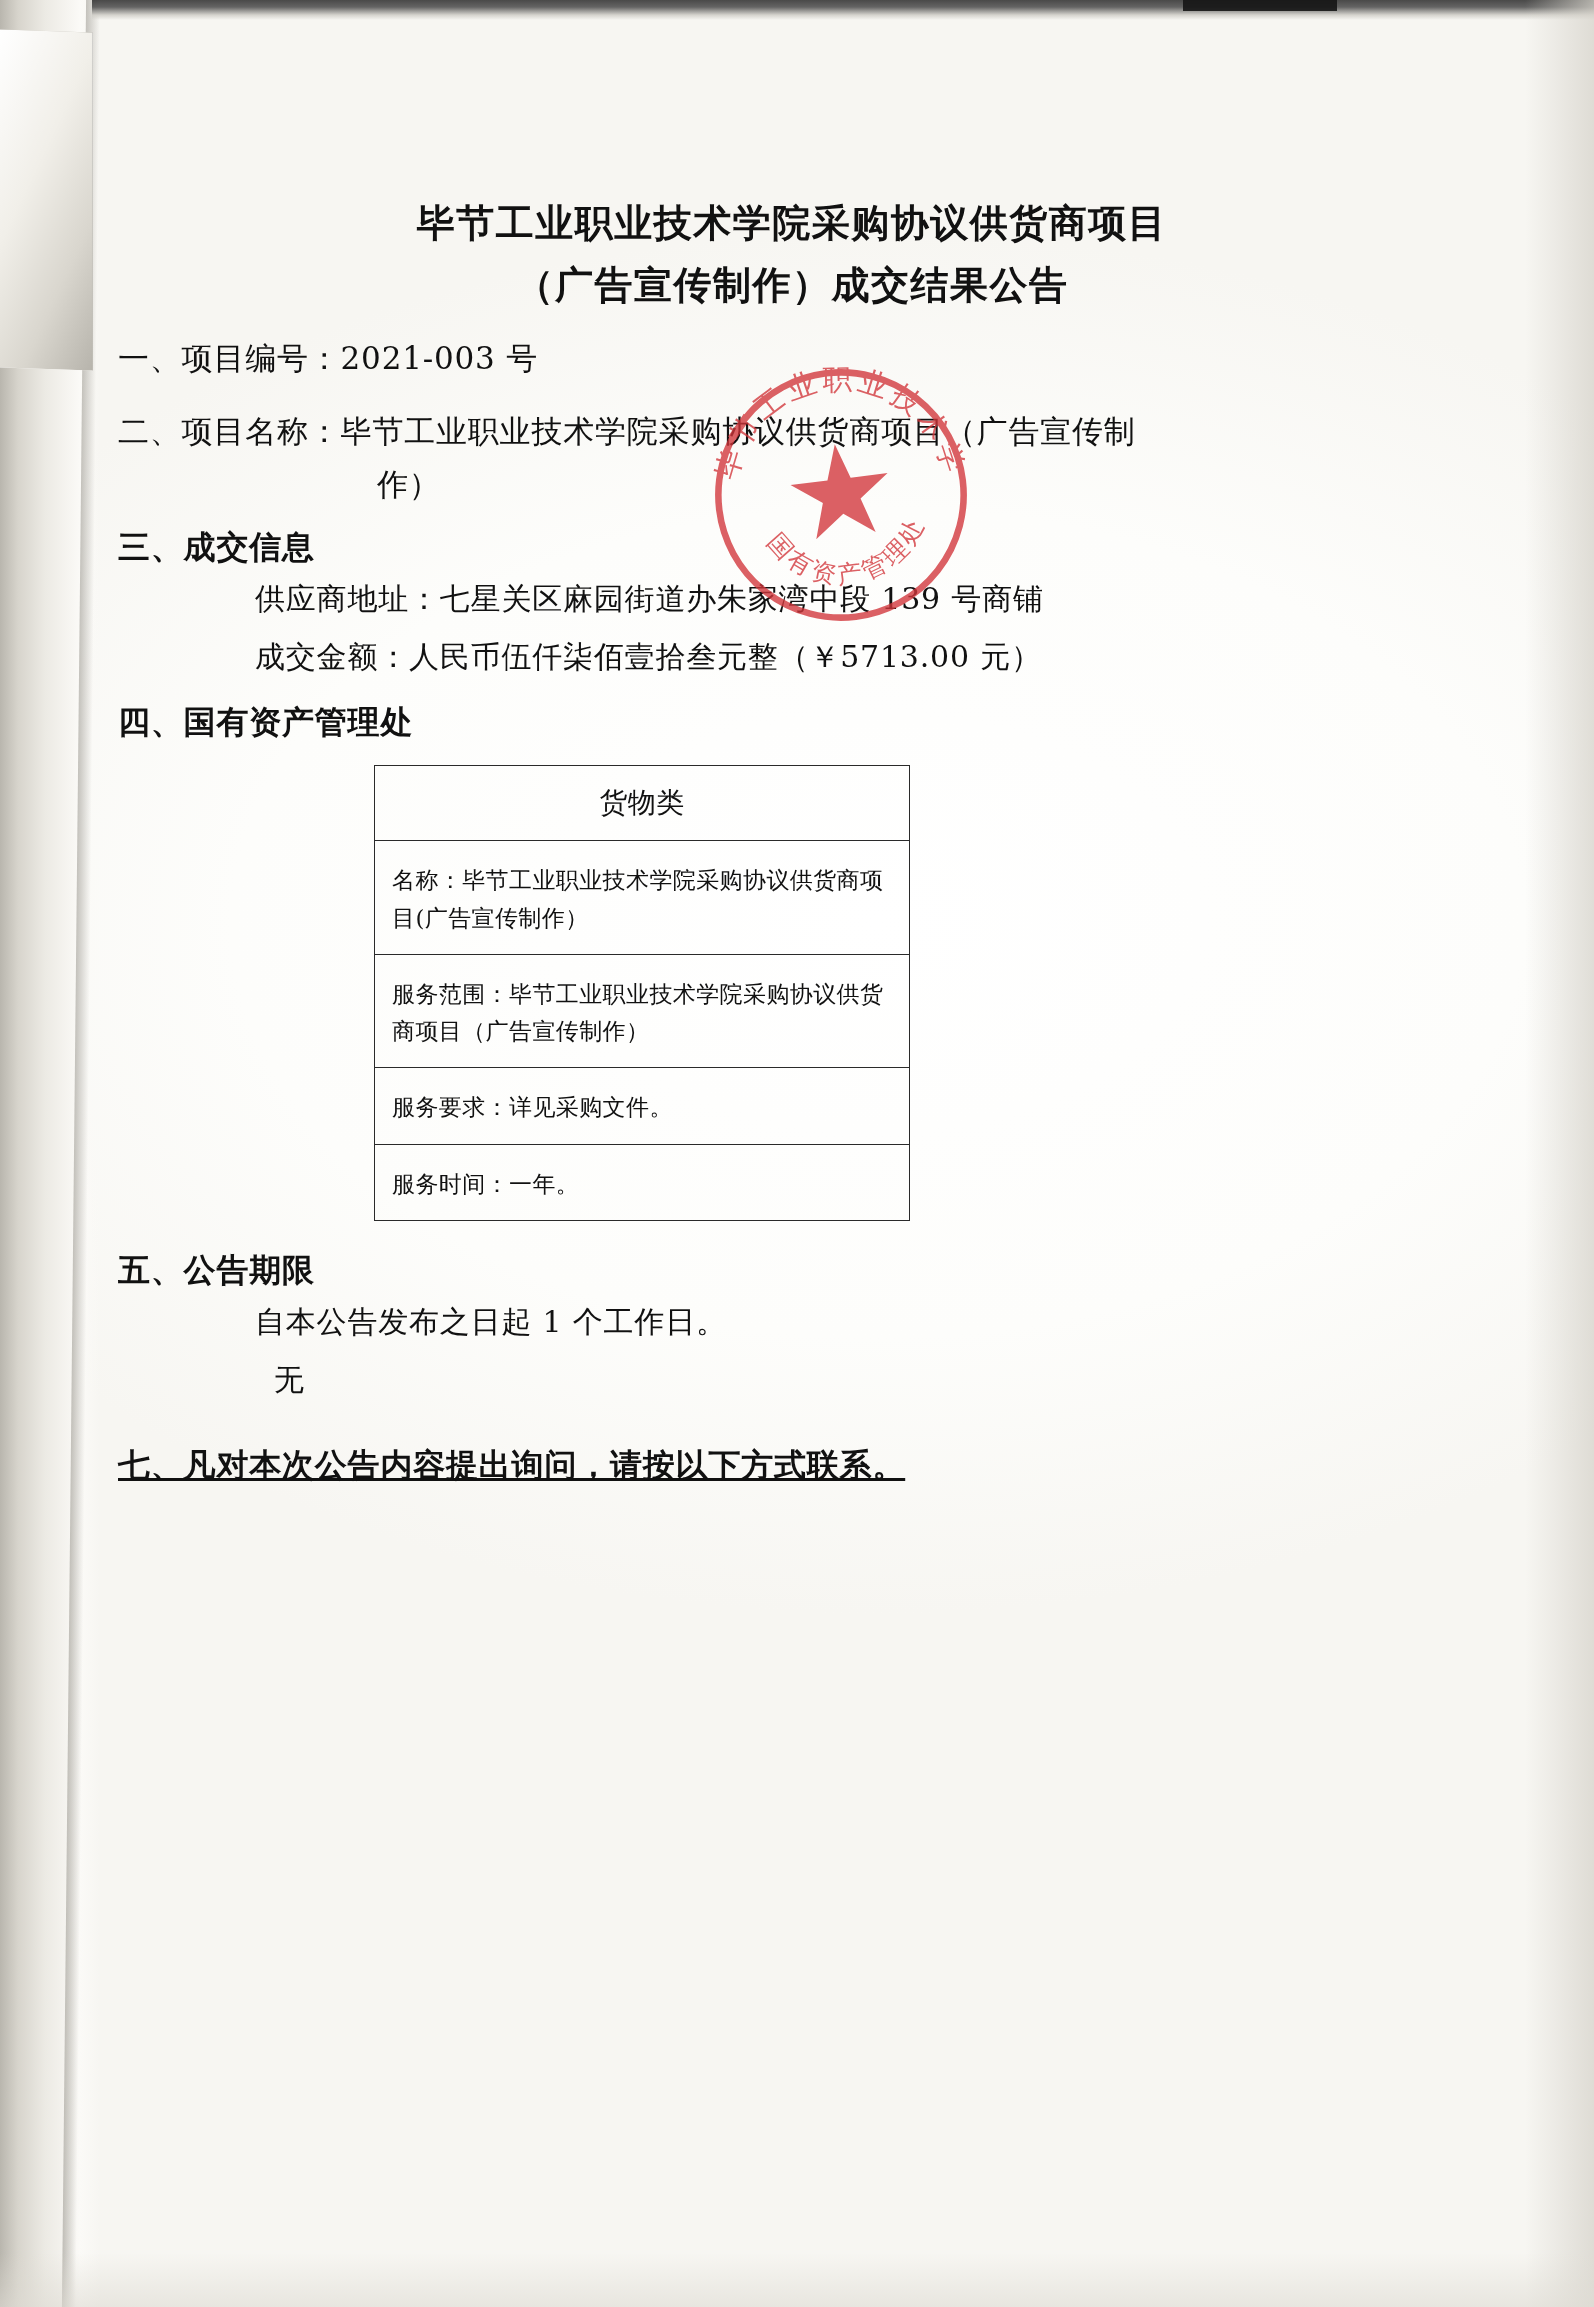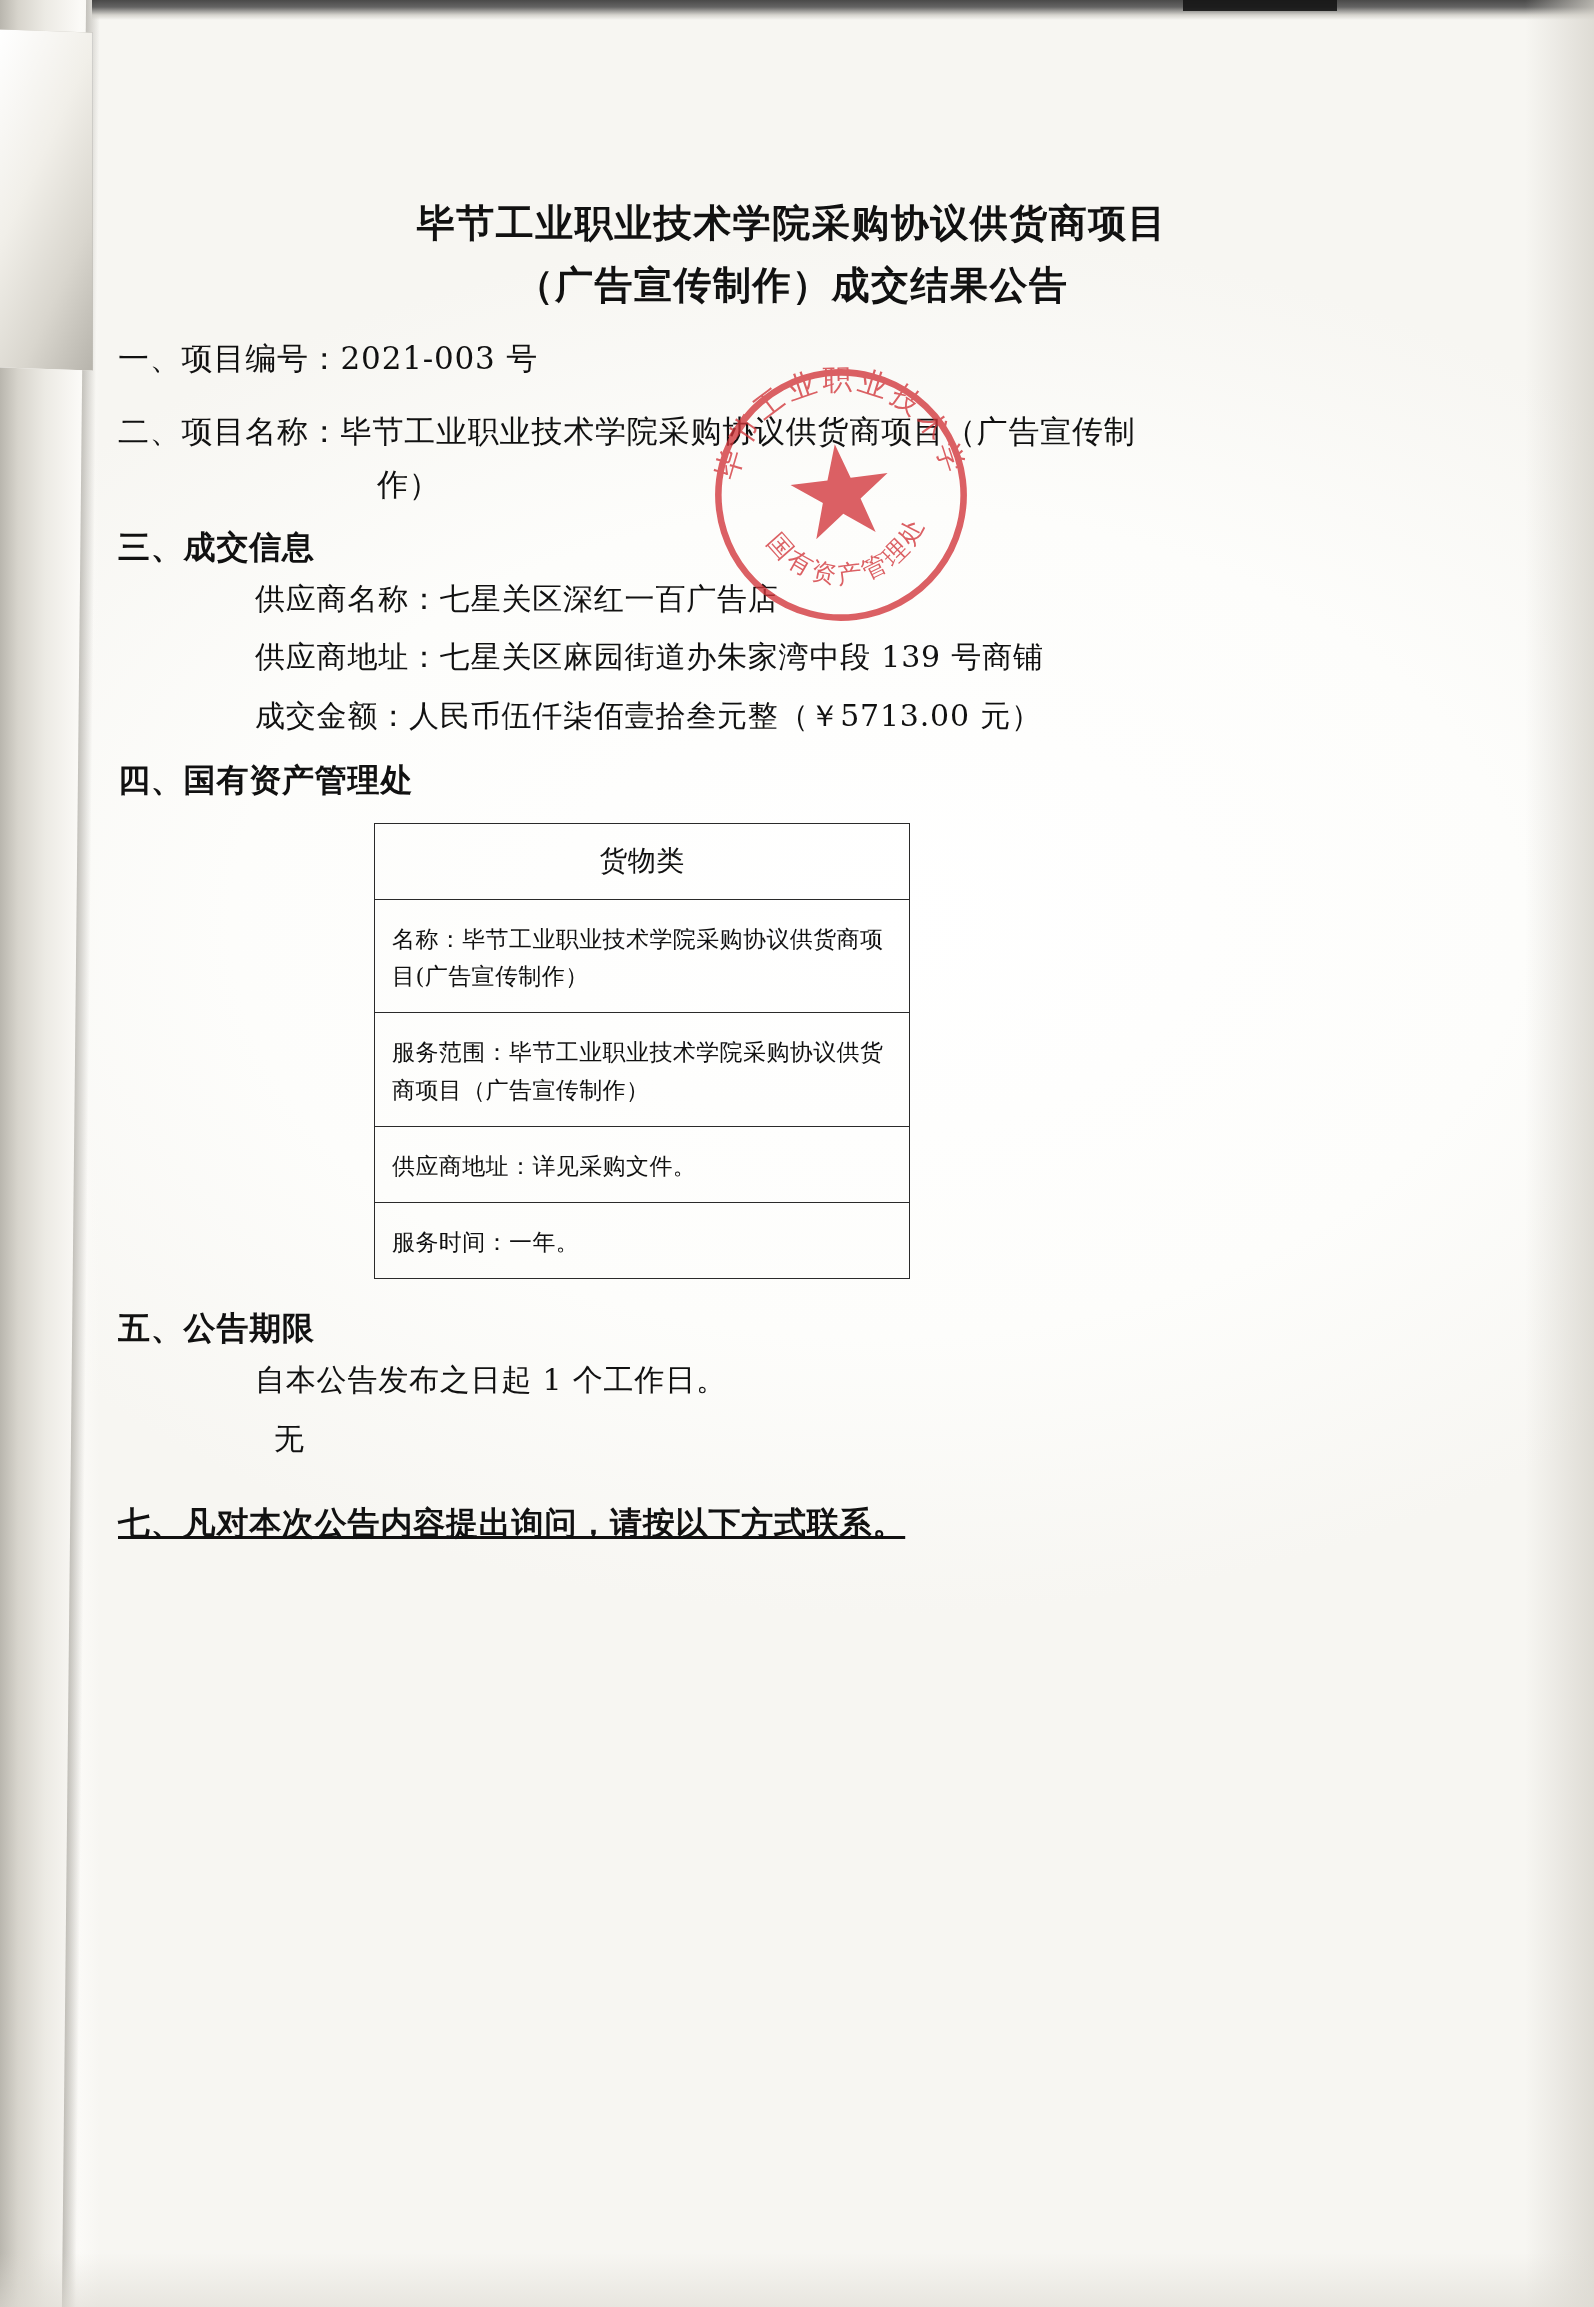--- a/index.html
+++ b/index.html
@@ -174,39 +174,38 @@
     <div class="title title-line1">毕节工业职业技术学院采购协议供货商项目</div>
     <div class="title title-line2">（广告宣传制作）成交结果公告</div>
 
     <div class="para indent-1">一、项目编号：2021-003 号</div>
 
     <div class="para indent-1">二、项目名称：毕节工业职业技术学院采购协议供货商项目（广告宣传制</div>
     <div class="para" style="margin-top:0;padding-left:276px;">作）</div>
 
     <div class="section-head serif-like">三、成交信息</div>
 
-    <div class="sub">供应商名称：七星关区深红一百广告店</div>
     <div class="sub">供应商地址：七星关区麻园街道办朱家湾中段 139 号商铺</div>
     <div class="sub">成交金额：人民币伍仟柒佰壹拾叁元整（￥5713.00 元）</div>
 
     <div class="section-head serif-like">四、国有资产管理处</div>
 
     <table class="goods-table">
       <tbody>
           <tr>
         <td class="head">货物类</td>
       </tr>
       <tr>
         <td>名称：毕节工业职业技术学院采购协议供货商项目(广告宣传制作）</td>
       </tr>
       <tr>
         <td>服务范围：毕节工业职业技术学院采购协议供货商项目（广告宣传制作）</td>
       </tr>
       <tr>
-        <td>供应商地址：详见采购文件。</td>
+        <td>服务要求：详见采购文件。</td>
       </tr>
       <tr>
         <td>服务时间：一年。</td>
       </tr>
     </tbody>
       </table>
 
     <div class="section-head serif-like" style="margin-top:28px;">五、公告期限</div>
     <div class="sub">自本公告发布之日起 1 个工作日。</div>
 

